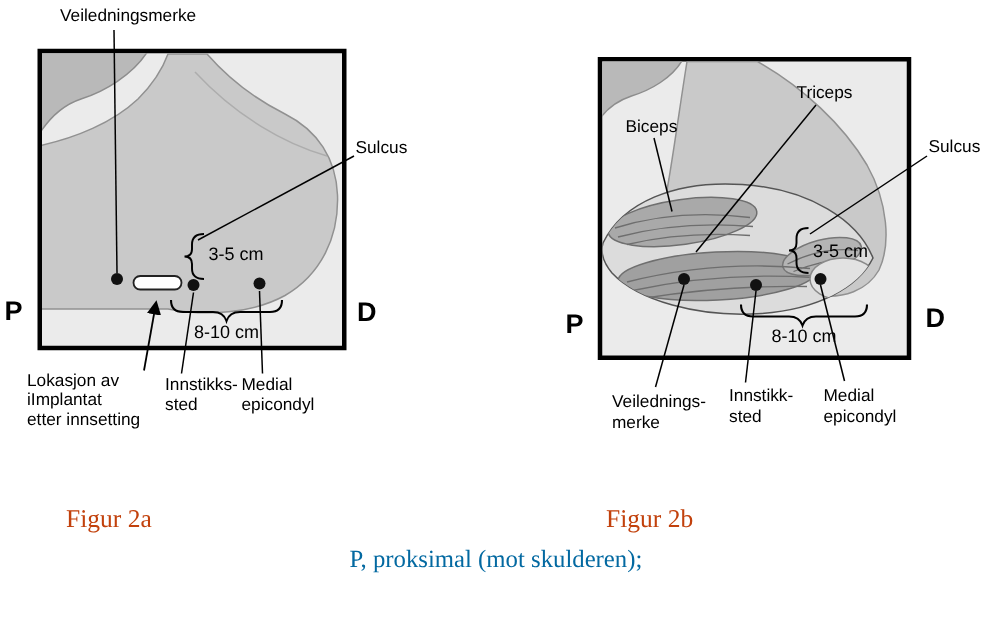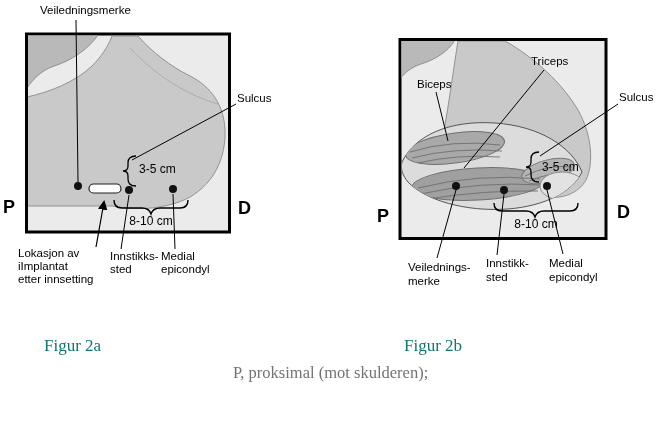--- a/index.html
+++ b/index.html
@@ -9,26 +9,26 @@
   }
   svg text {
     font-family:"Liberation Sans", sans-serif;
     font-size:11.5px; fill:#000;
   }
   svg text.dim { font-size:12px; }
   svg text.pd  { font-size:18px; font-weight:bold; }
   .caption {
     position:absolute;
     font-family:"Liberation Serif", serif;
-    font-size:17px; color:#0f766e;
+    font-size:17px; color:#c2410c;
   }
   .legend {
     position:absolute; left:233px; top:363px;
     font-family:"Liberation Serif", serif;
-    font-size:16.5px; line-height:20px; color:#737373;
+    font-size:16.5px; line-height:20px; color:#0369a1;
   }
 </style>
 </head>
 <body>
 
 <div class="canvas">
 
   <svg width="662" height="310" viewBox="0 0 662 310">
     <defs>
       <marker id="ah" viewBox="0 0 10 10" refX="8" refY="5" markerWidth="8" markerHeight="8" orient="auto">

